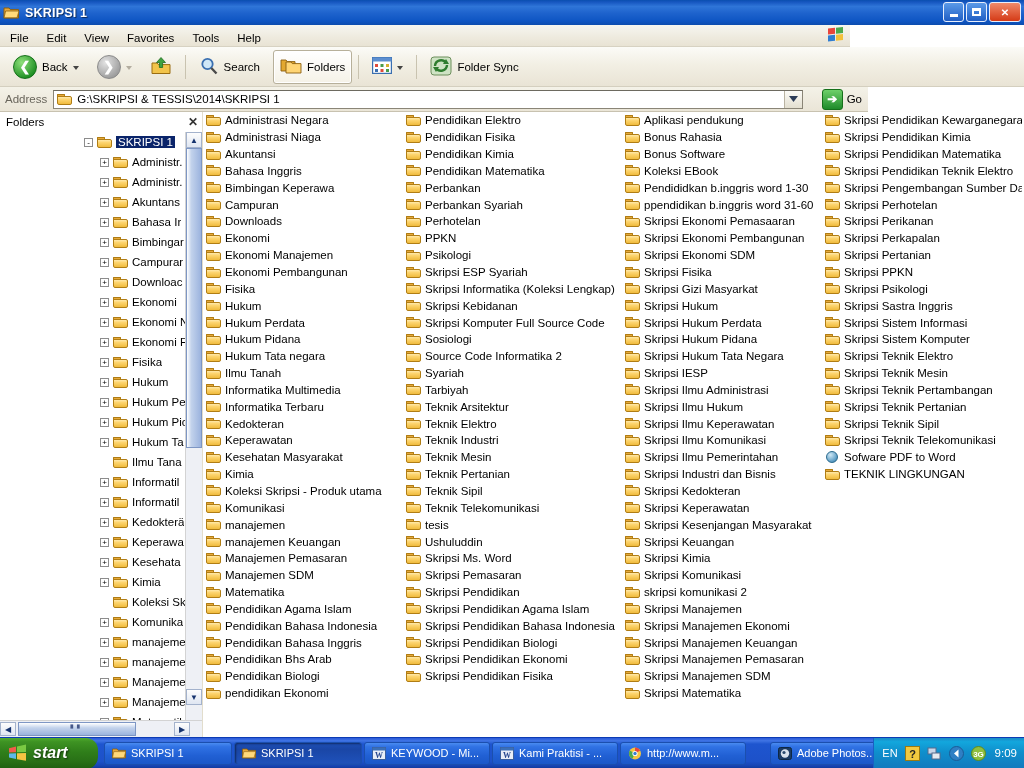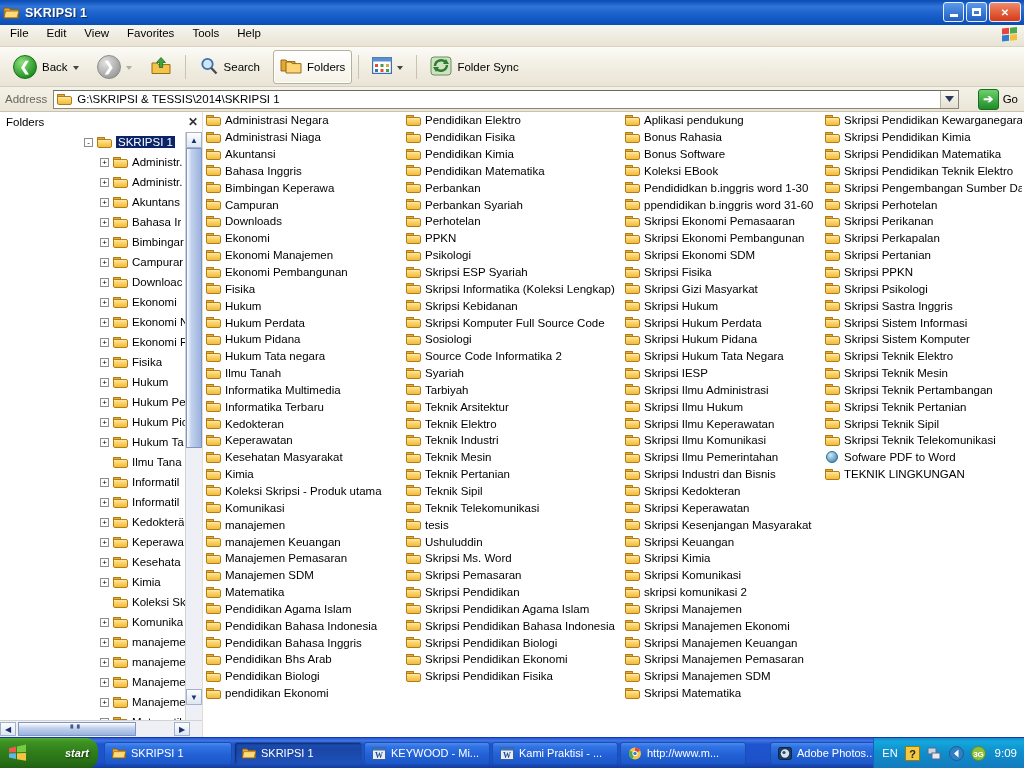--- a/index.html
+++ b/index.html
@@ -44,24 +44,24 @@
     display: flex; align-items: center; justify-content: center;
     font-size: 10px; color: #fff; font-weight: bold;
     box-sizing: border-box;
   }
   .win-btn.min { background: linear-gradient(to bottom,#5b9ae8,#205ec4); }
   .win-btn.max { background: linear-gradient(to bottom,#5b9ae8,#205ec4); }
   .win-btn.close { background: linear-gradient(to bottom,#f08a6a,#d53a16); width: 32px; }
 
   
   .menubar {
-    position: absolute; left: 0; top: 25px; width: 1024px; height: 22px;
+    position: absolute; left: 0; top: 25px; width: 850px; height: 22px;
     background: linear-gradient(to bottom, #f6f6f0 0%, #eeeade 60%, #e8e3d4 100%);
     border-bottom: 1px solid #d7d2c2;
-    display: flex; align-items: flex-start; box-sizing: border-box;
+    display: flex; align-items: flex-end; box-sizing: border-box;
   }
   .menu-item {
     font-size: 11.5px; color: #000; padding: 2px 8px; margin-left: 2px;
     white-space: nowrap; cursor: default;
   }
   .menu-flag {
     position: absolute; right: 4px; top: 1px; width: 22px; height: 20px;
   }
 
   
@@ -96,21 +96,21 @@
     width: 24px; height: 24px; border-radius: 50%;
     display: flex; align-items: center; justify-content: center;
     font-size: 13px; color: #fff; font-weight: bold;
     box-sizing: border-box;
   }
   .nav-circle.back { background: radial-gradient(circle at 35% 30%, #8ee07a, #1f8f23 75%); border: 1px solid #15701a; }
   .nav-circle.fwd  { background: radial-gradient(circle at 35% 30%, #e3e3e3, #9d9d9d 75%); border: 1px solid #8a8a8a; color:#fff; }
 
   
   .addressbar {
-    position: absolute; left: 0; top: 87px; width: 1024px; height: 25px;
+    position: absolute; left: 0; top: 87px; width: 868px; height: 25px;
     background: linear-gradient(to bottom, #f4f2e8, #eae5d7);
     border-bottom: 1px solid #c8c2b0;
     display: flex; align-items: center; box-sizing: border-box; text-align: right;
   }
   .addr-label { font-size: 11.5px; color: #69665c; padding: 0 6px 0 5px; }
   .addr-field {
     flex: 1; height: 19px; background: #fff;
     border: 1px solid #8a8577; border-top-color: #6d6a60;
     display: flex; align-items: center; box-sizing: border-box;
     margin-right: 15px; position: relative;
@@ -266,23 +266,22 @@
     width: 98px; height: 31px; flex: none;
     background: linear-gradient(to bottom, #4faa2e 0%, #3e9323 12%, #2f7e1a 45%, #297016 75%, #1f5f10 100%);
     border-radius: 0 12px 12px 0;
     display: flex; align-items: center; padding-left: 8px;
     box-sizing: border-box;
   }
   .start-flag {
     width: 19px; height: 18px; flex: none; margin-right: 6px; position: relative;
   }
   .start-text {
-    color: #fff; font-size: 11px; font-style: italic; font-weight: bold;
+    color: #fff; font-size: 16px; font-style: italic; font-weight: bold;
     text-shadow: 1px 1px 2px rgba(0,0,0,0.6);
-    margin-left: 32px;
   }
   .task-items { display: flex; align-items: center; margin-left: 6px; gap: 2px; flex: 1; overflow: hidden; }
   .task-btn {
     height: 23px; flex: none; display: flex; align-items: center;
     background: linear-gradient(to bottom, #4a8bf0 0%, #3072e4 18%, #2160d4 60%, #1b57c8 100%);
     border: 1px solid #1b4fae; border-radius: 3px;
     padding: 0 7px; box-sizing: border-box;
     color: #fff; font-size: 11px; white-space: nowrap;
     overflow: hidden;
   }

